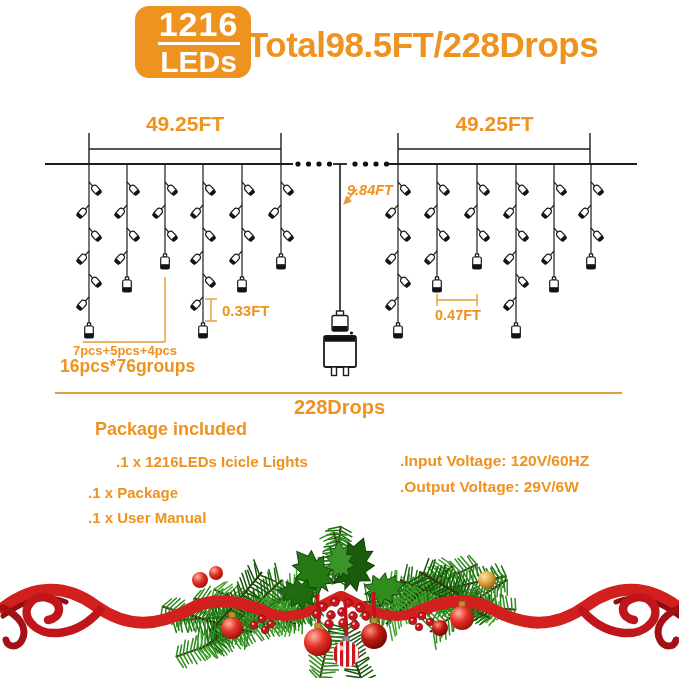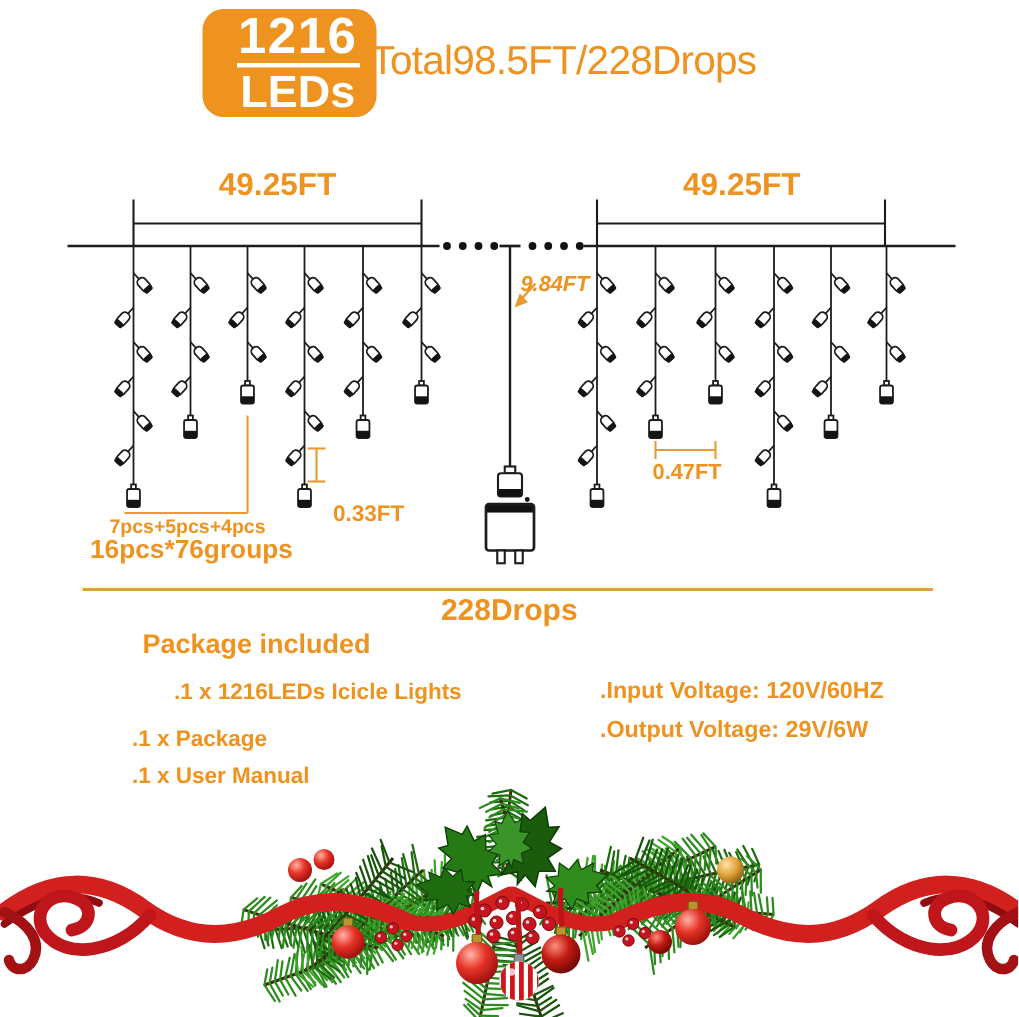--- a/index.html
+++ b/index.html
@@ -16,29 +16,29 @@
   .badge{
     position:absolute;left:135px;top:6px;width:105px;height:72px;
     background:var(--orange);border-radius:14px;color:#fff;text-align:center;
     display:flex;flex-direction:column;justify-content:center;align-items:center;padding-left:11px;
   }
   .badge-top{font-size:34px;font-weight:bold;line-height:32px;letter-spacing:1px;}
   .badge-divider{width:82px;height:3px;background:#fff;margin:2px 0;}
   .badge-bottom{font-size:30px;font-weight:bold;line-height:29px;}
   .title{
     position:absolute;left:247px;top:25px;color:var(--orange);
-    font-size:27px;font-weight:normal;letter-spacing:-0.5px;white-space:nowrap;
+    font-size:35px;font-weight:bold;letter-spacing:-0.5px;white-space:nowrap;
   }
   .lbl{
     position:absolute;color:var(--orange);font-weight:bold;white-space:nowrap;
   }
   #label-span-left {left:89px; top:112px;width:192px;font-size:21px;text-align:center;}
   #label-span-right{left:398px;top:112px;width:193px;font-size:21px;text-align:center;}
   #label-lead      {left:347px;top:182px;font-size:14.5px;font-style:italic;}
-  #label-bulb-gap  {left:222px;top:302px;font-size:15px;margin-top:32px;}
+  #label-bulb-gap  {left:222px;top:302px;font-size:15px;}
   #label-drop-gap  {left:432px;top:307px;width:52px;font-size:14.5px;text-align:center;}
   #label-group1    {left:60px; top:343px;width:130px;font-size:13px;text-align:center;}
   #label-group2    {left:60px; top:356px;width:130px;font-size:17.5px;}
   #drops-total     {left:0;top:396px;width:679px;font-size:20px;text-align:center;}
   #package-heading {left:95px;top:419px;font-size:18px;}
   .pkg-item{left:88px;font-size:15px;}
   #pkg-item-0{top:453px;margin-left:28px;} #pkg-item-1{top:484px;} #pkg-item-2{top:509px;}
   .spec{left:400px;font-size:15.5px;}
   #spec-input{top:452px;} #spec-output{top:478px;}
   #divider-line{

